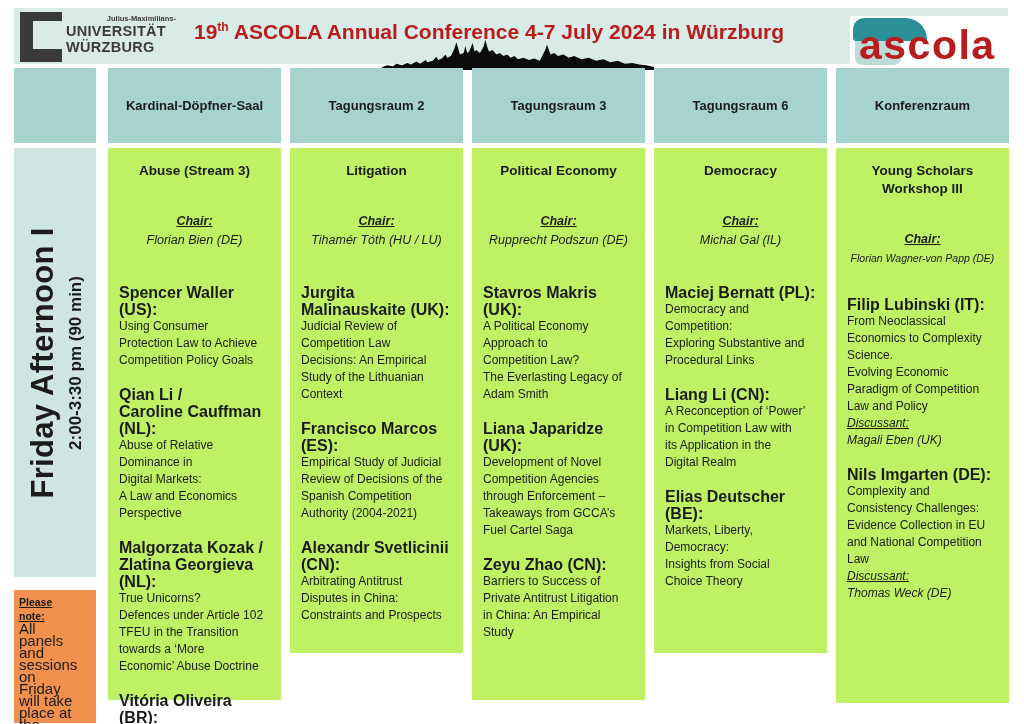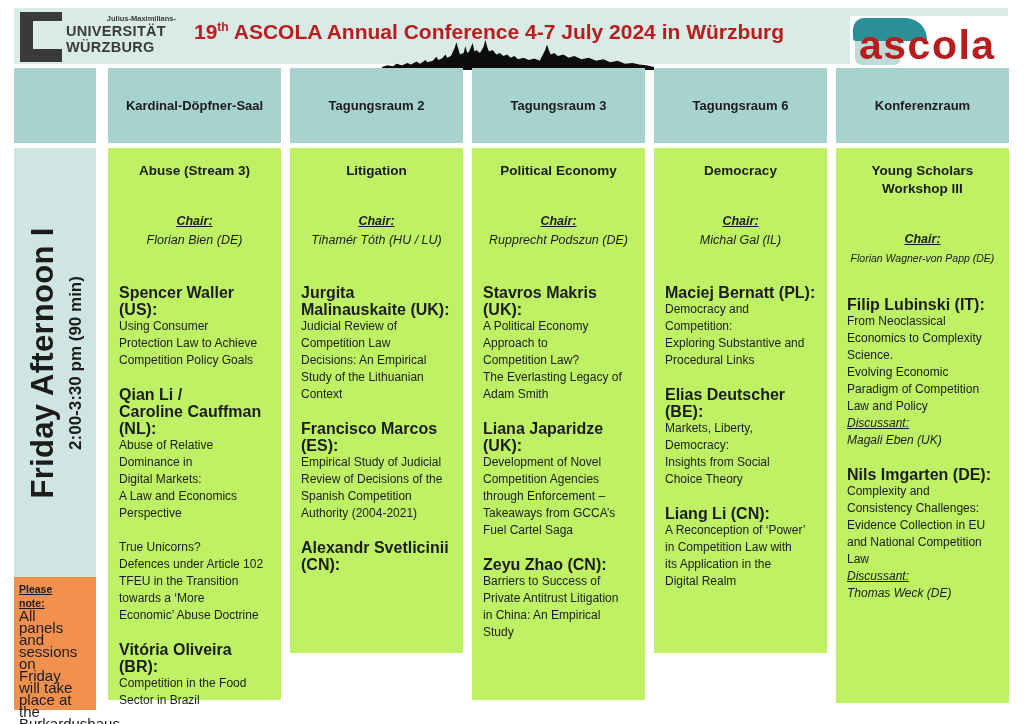--- a/index.html
+++ b/index.html
@@ -48,21 +48,21 @@
   .disc-lbl { font-size:12px; font-style:italic; text-decoration:underline; line-height:17px; }
   .disc-name { font-size:12px; font-style:italic; line-height:17px; }
 
   
   .rowlabel { position:absolute; left:14px; top:148px; width:82px; height:429px; background:#cee5e1; }
   .rowlabel-inner { position:absolute; left:50%; top:50%;
     transform:translate(-50%,-50%) rotate(-90deg); text-align:center; }
   .rl-title { font-size:31px; font-weight:bold; white-space:nowrap; letter-spacing:0.3px; }
   .rl-time { font-size:17px; font-weight:bold; white-space:nowrap; margin-top:5px; }
 
-  .note { position:absolute; left:14px; top:577px; width:82px; height:133px; background:#f2914e;
+  .note { position:absolute; left:14px; top:590px; width:82px; height:133px; background:#f2914e;
     padding:5px 19px 0 5px; }
   .note-head { font-size:10.5px; font-weight:bold; text-decoration:underline; line-height:14px; }
   .note-body { font-size:15px; font-weight:normal; line-height:12px; }
   .note-addr { font-size:9px; line-height:12px; margin-top:1px; }
 </style>
 </head>
 <body>
 
 <div class="page">
 
@@ -121,20 +121,22 @@
       <div class="talk">
         <div class="speaker">Qian Li /
 Caroline Cauffman (NL):</div>
         <div class="ttl">Abuse of Relative
 Dominance in
 Digital Markets:
 A Law and Economics
 Perspective</div>
       </div>
       <div class="talk">
+        <div class="speaker">Malgorzata Kozak /
+Zlatina Georgieva (NL):</div>
         <div class="ttl">True Unicorns?
 Defences under Article 102
 TFEU in the Transition
 towards a ‘More
 Economic’ Abuse Doctrine</div>
       </div>
       <div class="talk">
         <div class="speaker">Vitória Oliveira (BR):</div>
         <div class="ttl">Competition in the Food
 Sector in Brazil</div>
@@ -157,20 +159,23 @@
       </div>
       <div class="talk">
         <div class="speaker">Francisco Marcos (ES):</div>
         <div class="ttl">Empirical Study of Judicial
 Review of Decisions of the
 Spanish Competition
 Authority (2004-2021)</div>
       </div>
       <div class="talk">
         <div class="speaker">Alexandr Svetlicinii (CN):</div>
+        <div class="ttl">Arbitrating Antitrust
+Disputes in China:
+Constraints and Prospects</div>
       </div>
     </div>
   </div>
 
   <div class="cell c2" style="height:552px;">
     <div class="session">Political Economy</div>
     <div class="chairlbl">Chair:</div>
     <div class="chairname">Rupprecht Podszun (DE)</div>
     <div class="talks">
       <div class="talk">
@@ -205,32 +210,32 @@
     <div class="chairname">Michal Gal (IL)</div>
     <div class="talks">
       <div class="talk">
         <div class="speaker">Maciej Bernatt (PL):</div>
         <div class="ttl">Democracy and
 Competition:
 Exploring Substantive and
 Procedural Links</div>
       </div>
       <div class="talk">
+        <div class="speaker">Liang Li (CN):</div>
+        <div class="ttl">A Reconception of ‘Power’
+in Competition Law with
+its Application in the
+Digital Realm</div>
+      </div>
+      <div class="talk">
         <div class="speaker">Elias Deutscher (BE):</div>
         <div class="ttl">Markets, Liberty,
 Democracy:
 Insights from Social
 Choice Theory</div>
-      </div>
-      <div class="talk">
-        <div class="speaker">Liang Li (CN):</div>
-        <div class="ttl">A Reconception of ‘Power’
-in Competition Law with
-its Application in the
-Digital Realm</div>
       </div>
     </div>
   </div>
 
   <div class="cell c4" style="height:555px;">
     <div class="session">Young Scholars
 Workshop III</div>
     <div class="chairlbl">Chair:</div>
     <div class="chairname small">Florian Wagner-von Papp (DE)</div>
     <div class="talks" style="margin-top:30px;">

